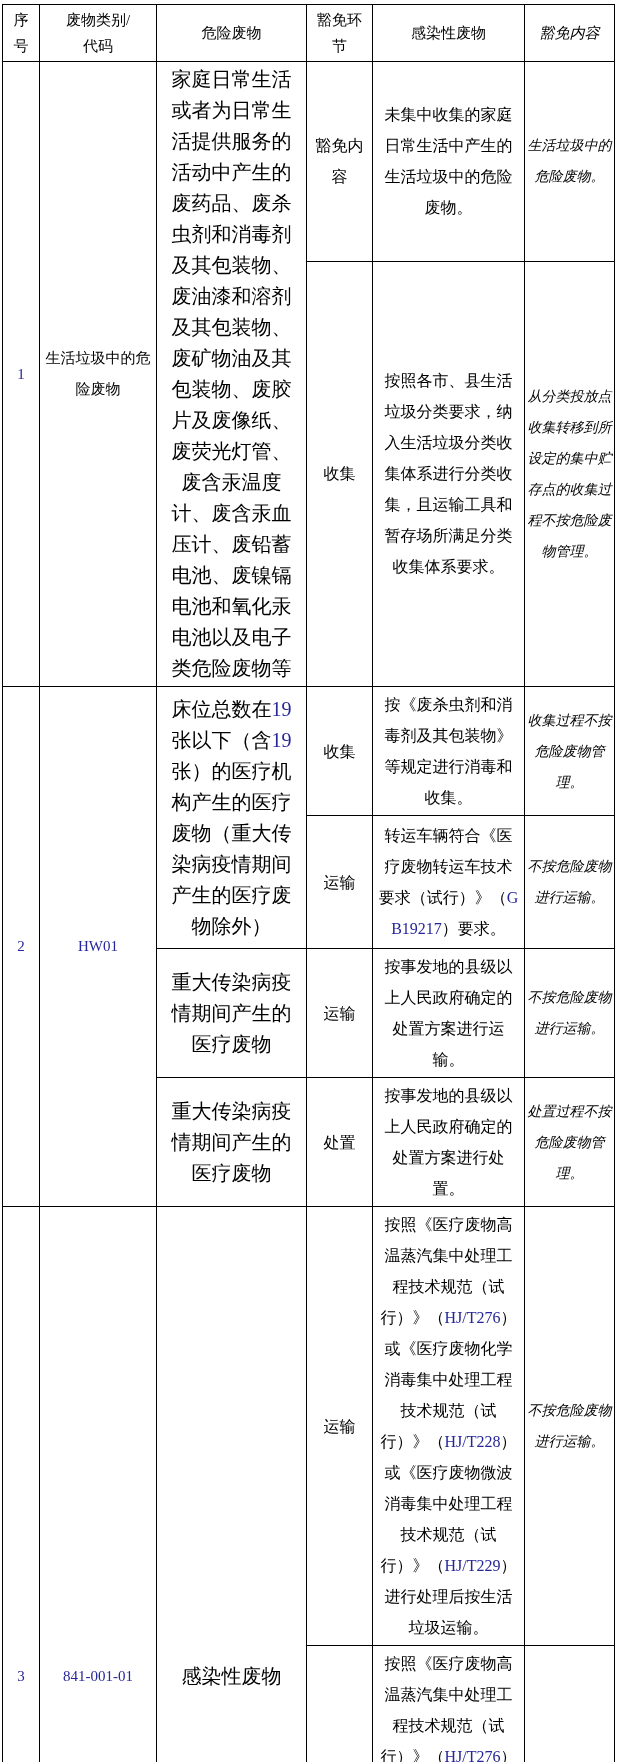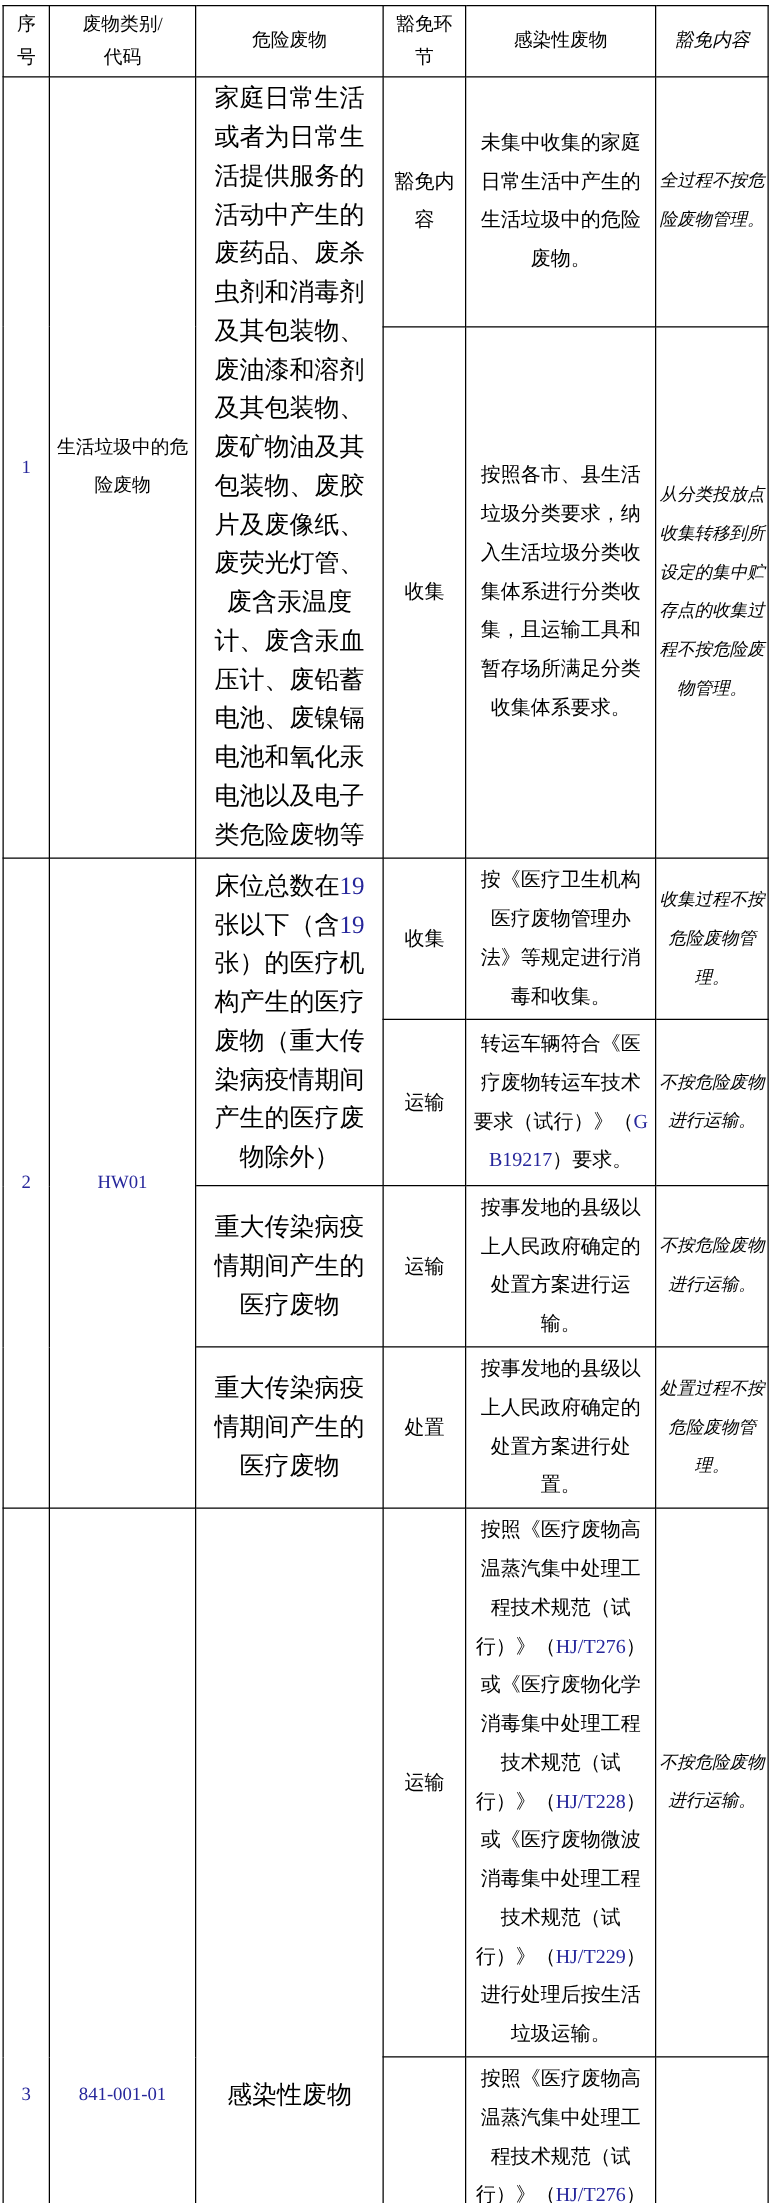--- a/index.html
+++ b/index.html
@@ -55,34 +55,34 @@
       <td class="c-cond">感染性废物</td>
       <td class="c-cont">豁免内容</td>
     </tr>
 
     <tr class="r1a">
       <td class="c-no" rowspan="2"><span class="num">1</span></td>
       <td class="c-cat" rowspan="2">生活垃圾中的危险废物</td>
       <td class="c-waste" rowspan="2">家庭日常生活或者为日常生活提供服务的活动中产生的废药品、废杀虫剂和消毒剂及其包装物、废油漆和溶剂及其包装物、废矿物油及其包装物、废胶片及废像纸、废荧光灯管、废含汞温度计、废含汞血压计、废铅蓄电池、废镍镉电池和氧化汞电池以及电子类危险废物等</td>
       <td class="c-stage">豁免内容</td>
       <td class="c-cond">未集中收集的家庭日常生活中产生的生活垃圾中的危险废物。</td>
-      <td class="c-cont">全过程不按危险废物管理。</td>
+      <td class="c-cont">生活垃圾中的危险废物。</td>
     </tr>
     <tr class="r1b">
       <td class="c-stage">收集</td>
       <td class="c-cond">按照各市、县生活垃圾分类要求，纳入生活垃圾分类收集体系进行分类收集，且运输工具和暂存场所满足分类收集体系要求。</td>
       <td class="c-cont">从分类投放点收集转移到所设定的集中贮存点的收集过程不按危险废物管理。</td>
     </tr>
 
     <tr class="r2a">
       <td class="c-no" rowspan="4"><span class="num">2</span></td>
       <td class="c-cat" rowspan="4"><span class="num">HW01</span></td>
       <td class="c-waste" rowspan="2">床位总数在<span class="num">19</span>张以下（含<span class="num">19</span>张）的医疗机构产生的医疗废物（重大传染病疫情期间产生的医疗废物除外）</td>
       <td class="c-stage">收集</td>
-      <td class="c-cond">按《医疗卫生机构医疗废物管理办法》等规定进行消毒和收集。</td>
+      <td class="c-cond">按《废杀虫剂和消毒剂及其包装物》等规定进行消毒和收集。</td>
       <td class="c-cont">收集过程不按危险废物管理。</td>
     </tr>
     <tr class="r2b">
       <td class="c-stage">运输</td>
       <td class="c-cond">转运车辆符合《医疗废物转运车技术要求（试行）》（<span class="num">GB19217</span>）要求。</td>
       <td class="c-cont">不按危险废物进行运输。</td>
     </tr>
     <tr class="r2c">
       <td class="c-waste">重大传染病疫情期间产生的医疗废物</td>
       <td class="c-stage">运输</td>

